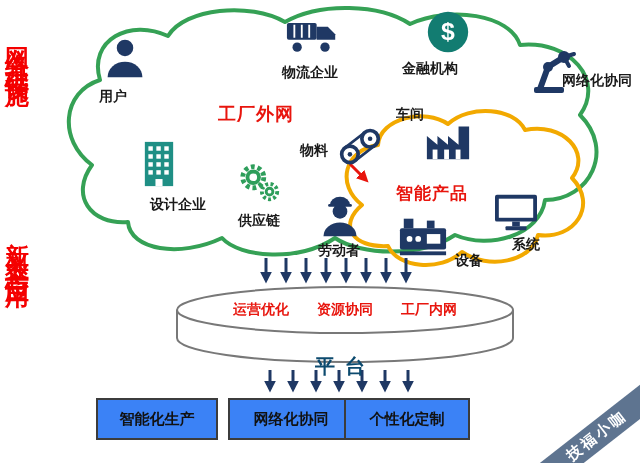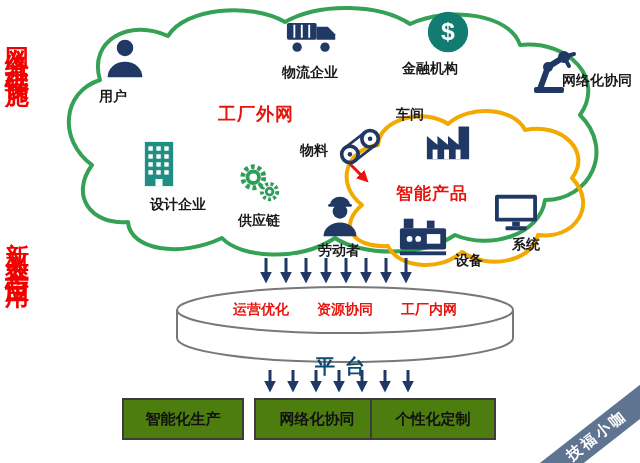--- a/index.html
+++ b/index.html
@@ -7,22 +7,22 @@
          font-family:"Liberation Sans",sans-serif;}
   .abs{position:absolute;}
   .vlabel{writing-mode:vertical-rl;text-orientation:upright;color:#f40000;font-weight:bold;
           font-size:24px;letter-spacing:7px;line-height:1;}
   .nlabel{font-size:14px;font-weight:600;color:#1a1a1a;text-align:left;white-space:nowrap;}
   .redlabel{color:#e8150d;font-weight:800;font-size:18px;white-space:nowrap;letter-spacing:1px;}
   .icon{display:block;}
   .icon svg{display:block;width:100%;height:100%;}
   .pfn{display:flex;gap:28px;justify-content:center;color:#e8150d;font-weight:700;font-size:14px;}
   .ptitle{text-align:center;font-size:20px;font-weight:800;color:#0c4a6e;letter-spacing:10px;margin-top:20px;}
-  .bbox{border:2px solid #3c3c3c;background:#4d7c0f;display:flex;align-items:center;justify-content:center;
-        font-weight:700;font-size:15px;color:#111;margin-left:26px;}
+  .bbox{border:2px solid #3c3c3c;background:#3b82f6;display:flex;align-items:center;justify-content:center;
+        font-weight:700;font-size:15px;color:#111;}
   .wm{background:#5e7490;color:#fff;font-weight:700;font-size:15px;letter-spacing:3px;
       display:flex;align-items:center;justify-content:center;transform:rotate(-38deg);}
 </style>
 </head>
 <body>
 
 <div class="stage">
 
   <svg class="abs" style="left:0;top:0" width="640" height="463" viewBox="0 0 640 463">
     <defs>

